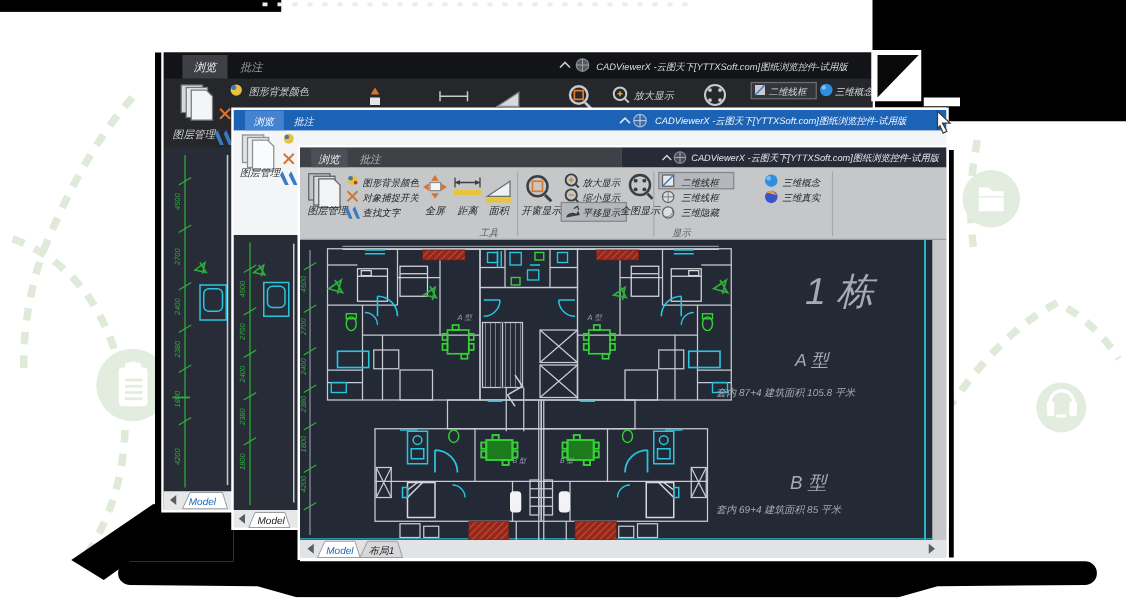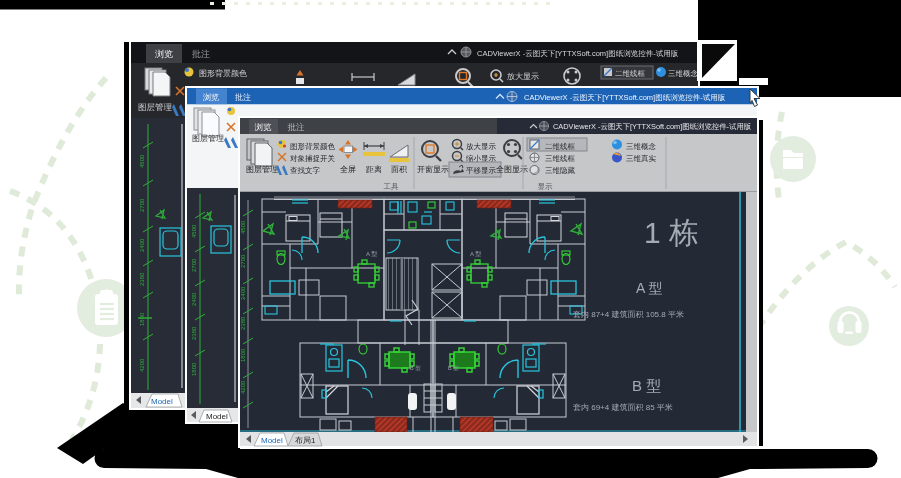--- a/index.html
+++ b/index.html
@@ -1,16 +1,16 @@
 <!DOCTYPE html>
 <html><head>
 <meta charset="utf-8">
 <style>
 html,body{margin:0;padding:0;background:#ffffff;}
-#stage{position:relative;width:901px;height:478px;overflow:hidden;background:#ffffff;font-family:"Liberation Sans",sans-serif;}
+#stage{position:relative;width:901px;height:478px;overflow:hidden;background:#ffffff;font-family:"Liberation Sans",sans-serif;font-style:italic;}
 svg{display:block;}
 </style>
 </head>
 <body>
 <div id="stage">
 <svg width="901" height="478" viewBox="0 0 901 478" font-family="Liberation Sans, sans-serif">
 <defs>
 <pattern id="redhatch" width="4" height="4" patternUnits="userSpaceOnUse" patternTransform="rotate(45)">
 <rect width="4" height="4" fill="#8f2b1e"></rect>
           <line x1="0" y1="0" x2="0" y2="4" stroke="#d8442e" stroke-width="1.6"></line>

